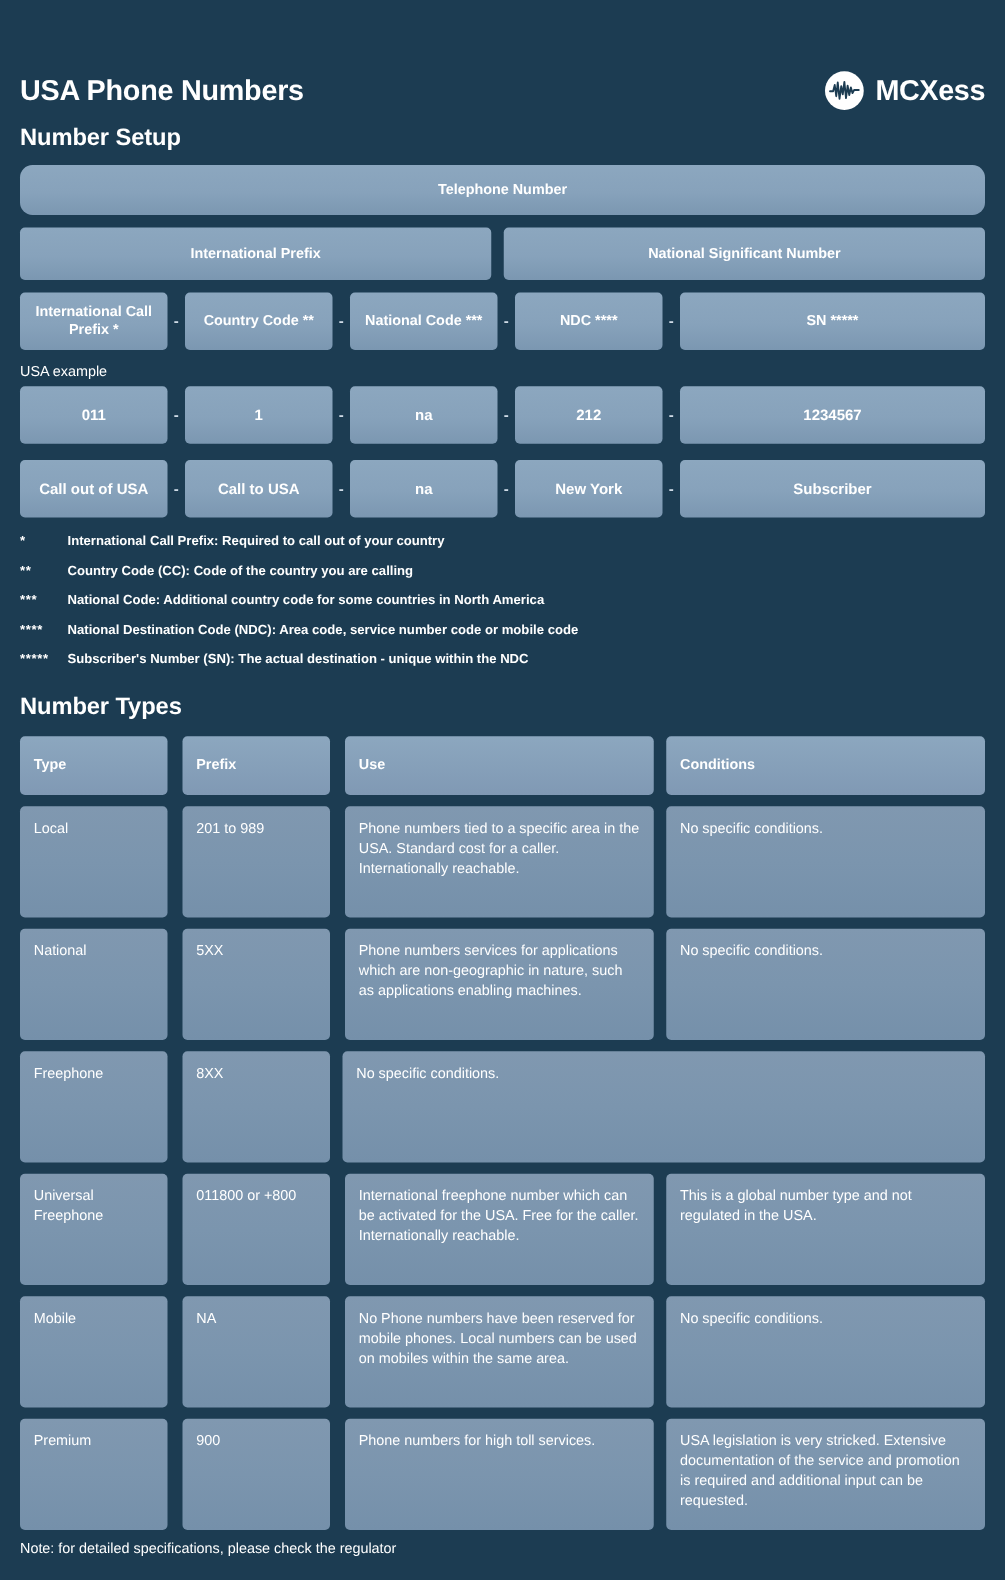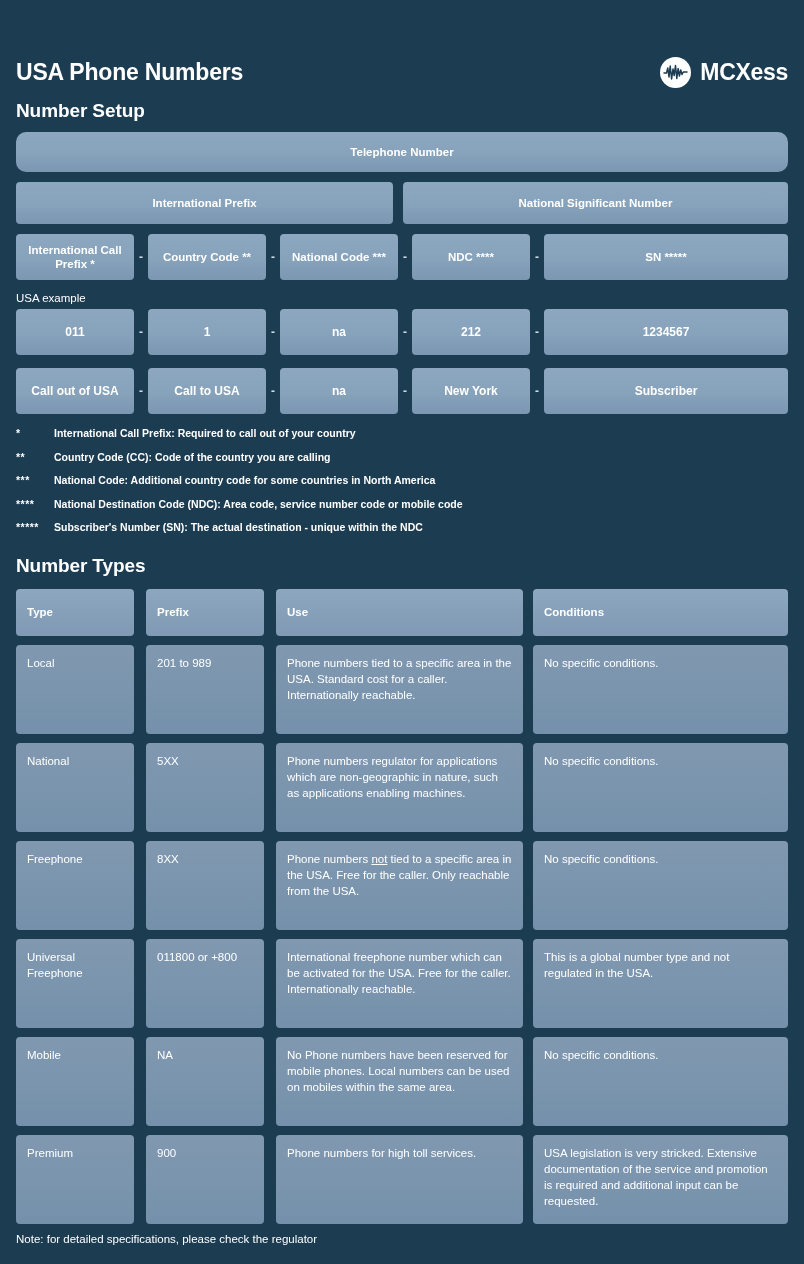--- a/index.html
+++ b/index.html
@@ -296,28 +296,27 @@
     <div class="trow body">
       <div class="tcell col-type">Local</div>
       <div class="tcell col-prefix">201 to 989</div>
       <div class="tcell col-use">Phone numbers tied to a specific area in the USA. Standard cost for a caller. Internationally reachable.</div>
       <div class="tcell col-cond">No specific conditions.</div>
     </div>
 
     <div class="trow body">
       <div class="tcell col-type">National</div>
       <div class="tcell col-prefix">5XX</div>
-      <div class="tcell col-use">Phone numbers regulator for applications which are non-geographic in nature, such as applications enabling machines.</div>
+      <div class="tcell col-use">Phone numbers services for applications which are non-geographic in nature, such as applications enabling machines.</div>
       <div class="tcell col-cond">No specific conditions.</div>
     </div>
 
     <div class="trow body">
       <div class="tcell col-type">Freephone</div>
       <div class="tcell col-prefix">8XX</div>
-      <div class="tcell col-use"><span>Phone numbers </span><u>not</u><span> tied to a specific area in the USA. Free for the caller. Only reachable from the USA.</span></div>
       <div class="tcell col-cond">No specific conditions.</div>
     </div>
 
     <div class="trow body">
       <div class="tcell col-type">Universal Freephone</div>
       <div class="tcell col-prefix">011800 or +800</div>
       <div class="tcell col-use">International freephone number which can be activated for the USA. Free for the caller. Internationally reachable.</div>
       <div class="tcell col-cond">This is a global number type and not regulated in the USA.</div>
     </div>
 

